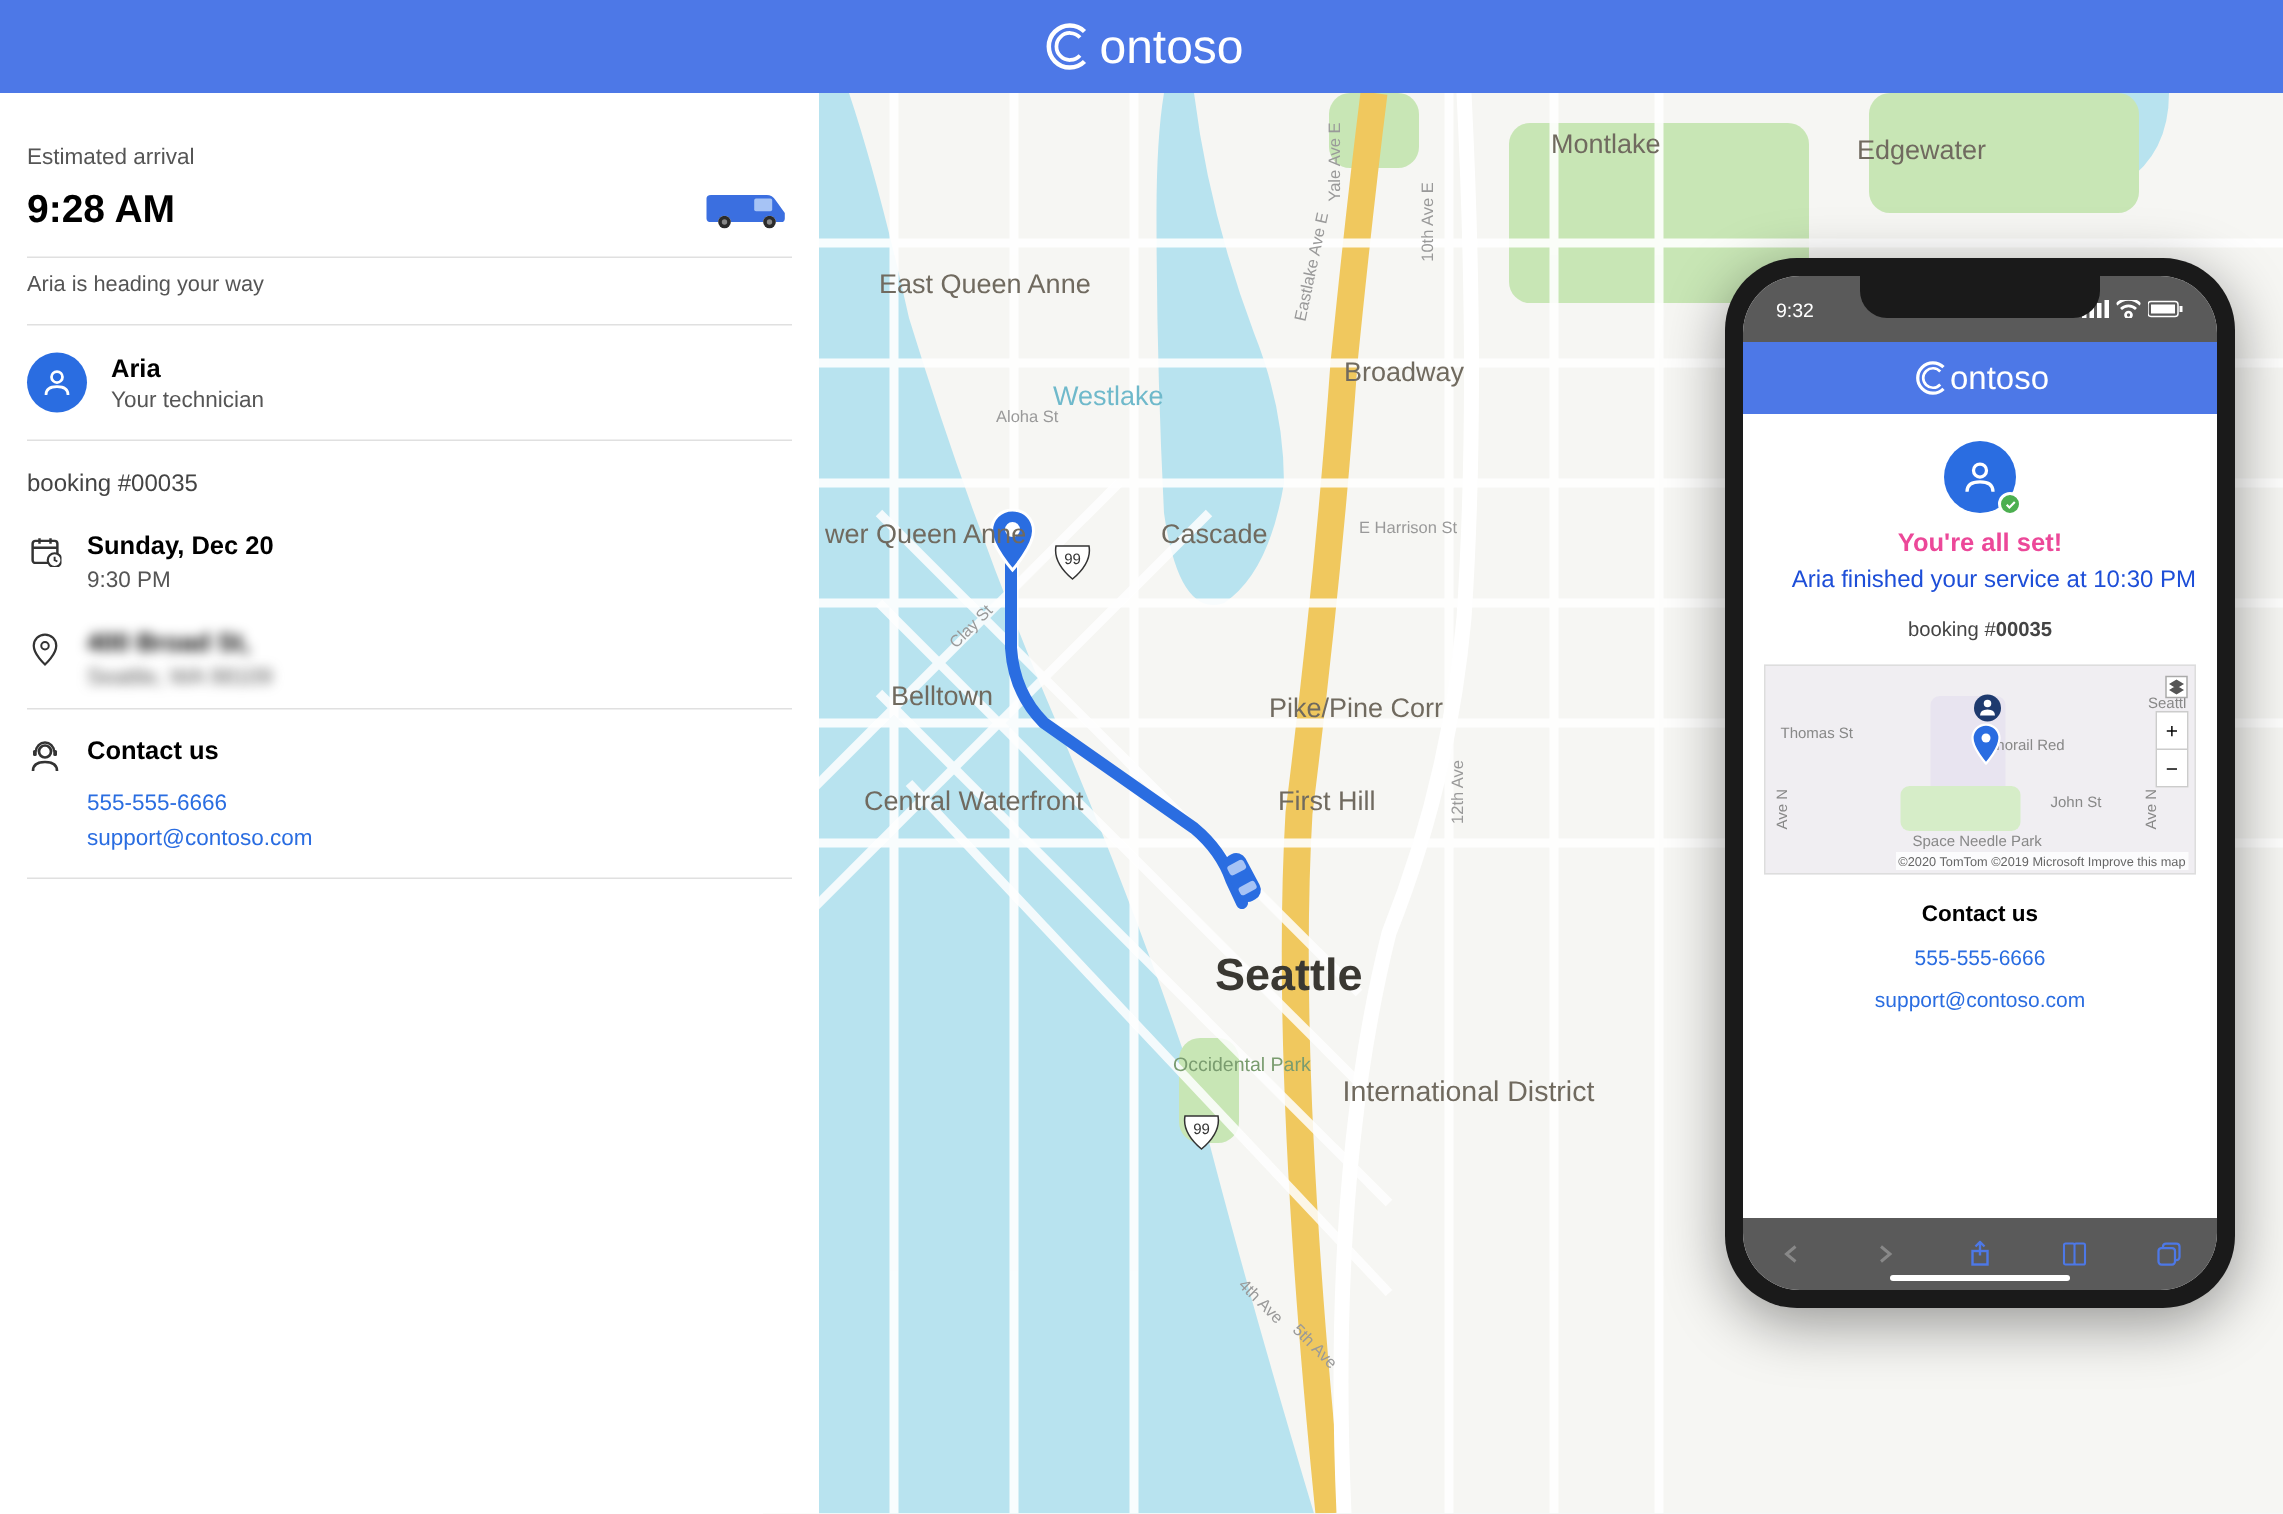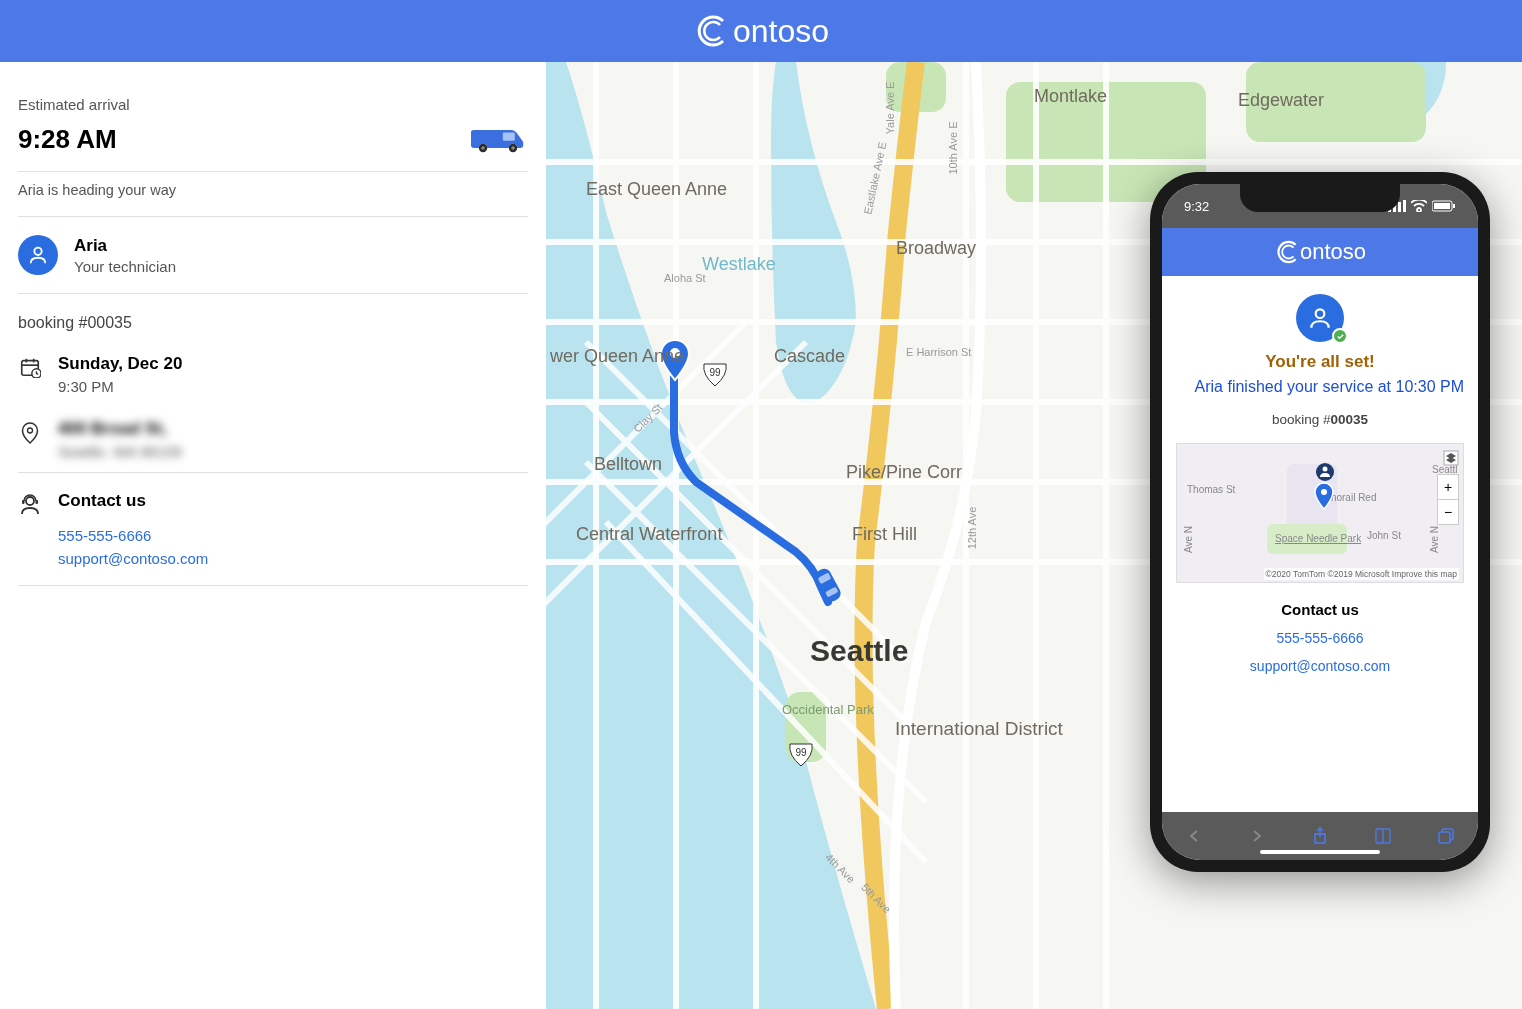--- a/index.html
+++ b/index.html
@@ -46,21 +46,21 @@
 
 
 .phone { position: absolute; right: 32px; top: 110px; width: 340px; height: 700px; background: #1a1a1a; border-radius: 48px; padding: 12px; box-shadow: 0 10px 40px rgba(0,0,0,0.4); }
 .phone-screen { width: 100%; height: 100%; background: #fff; border-radius: 38px; overflow: hidden; position: relative; display:flex; flex-direction:column; }
 .notch { position: absolute; top: 0; left: 50%; transform: translateX(-50%); width: 160px; height: 28px; background: #1a1a1a; border-radius: 0 0 18px 18px; z-index: 10; }
 .statusbar { height: 44px; background: #5a5a5a; color: #fff; display: flex; justify-content: space-between; align-items: center; padding: 0 22px; font-size: 13px; font-weight: 500; }
 .phone-header { background: #4d78e7; height: 48px; display: flex; align-items: center; justify-content: center; color: #fff; font-size: 22px; font-weight: 500; }
 .phone-body { background:#fff; padding: 18px 14px 10px 14px; text-align: center; flex:1; overflow:hidden; }
 .phone-avatar { width: 48px; height: 48px; border-radius: 50%; background: #2a6de1; margin: 0 auto; display:flex; align-items:center; justify-content:center; position:relative; }
 .check-badge { position:absolute; bottom:-2px; right:-4px; width:16px; height:16px; background:#4caf50; border:2px solid #fff; border-radius:50%; display:flex; align-items:center; justify-content:center; }
-.allset { color:#a16207; font-weight:600; font-size:17px; margin-top:10px; }
+.allset { color:#ec4899; font-weight:600; font-size:17px; margin-top:10px; }
 .finished { color:#1d4ed8; font-size:16px; margin-top:6px;text-align:right; }
 .phone-booking { font-size:13.5px; color:#444; margin-top:16px; }
 .phone-map { margin-top:16px; height:140px; background:#f0eef2; border:1px solid #ddd; position:relative; overflow:hidden; }
 .pm-label { position:absolute; font-size:10px; color:#888; }
 .pm-zoom { position:absolute; right:4px; top:30px; width:22px; background:#fff; border:1px solid #ccc; }
 .pm-zoom div { text-align:center; font-size:14px; padding:4px 0; border-bottom:1px solid #ccc; cursor:pointer; }
 .pm-attr { position:absolute; bottom:2px; right:4px; font-size:8.5px; color:#666; background:rgba(255,255,255,0.8); padding:1px 2px;}
 .phone-contact-title { font-weight:600; font-size:15px; margin-top:18px; }
 .phone-link { color:#2a6de1; font-size:14px; margin-top:12px; display:block; cursor:pointer; }
 .phone-nav { background:#5a5a5a; height:48px; display:flex; justify-content:space-around; align-items:center; }
@@ -317,21 +317,21 @@
           <div class="allset">You're all set!</div>
           <div class="finished">Aria finished your service at 10:30 PM</div>
           <div class="phone-booking">
             <span>booking #</span><b>00035</b>
           </div>
           <div class="phone-map">
             <div style="position:absolute; left:110px; top:20px; width:50px; height:70px; background:#e8e4f0; border-radius:6px;"></div>
             <div style="position:absolute; left:90px; top:80px; width:80px; height:30px; background:#d6edc8; border-radius:6px;"></div>
             <div class="pm-label" style="left:10px; top:40px;">Thomas St</div>
             <div class="pm-label" style="left:190px; top:86px;">John St</div>
-            <div class="pm-label" style="left:98px; top:89px;text-decoration:underline;">Space Needle Park</div>
+            <div class="pm-label" style="left:98px; top:112px;">Space Needle Park</div>
             <div class="pm-label" style="left:140px; top:48px;">Monorail Red</div>
             <div class="pm-label" style="left:255px; top:20px;">Seattl</div>
             <div class="pm-label" style="left:-2px; top:90px; transform:rotate(-90deg);">Ave N</div>
             <div class="pm-label" style="left:244px; top:90px; transform:rotate(-90deg);">Ave N</div>
 
             <svg style="position:absolute; left:138px; top:18px;" width="20" height="20" viewBox="0 0 20 20">
                 <circle cx="10" cy="10" r="9" fill="#1e3a6e"></circle>
                 <circle cx="10" cy="7" r="2.5" fill="#fff"></circle>
                 <path d="M5 15 Q5 11 10 11 Q15 11 15 15" fill="#fff"></path>
               </svg>

